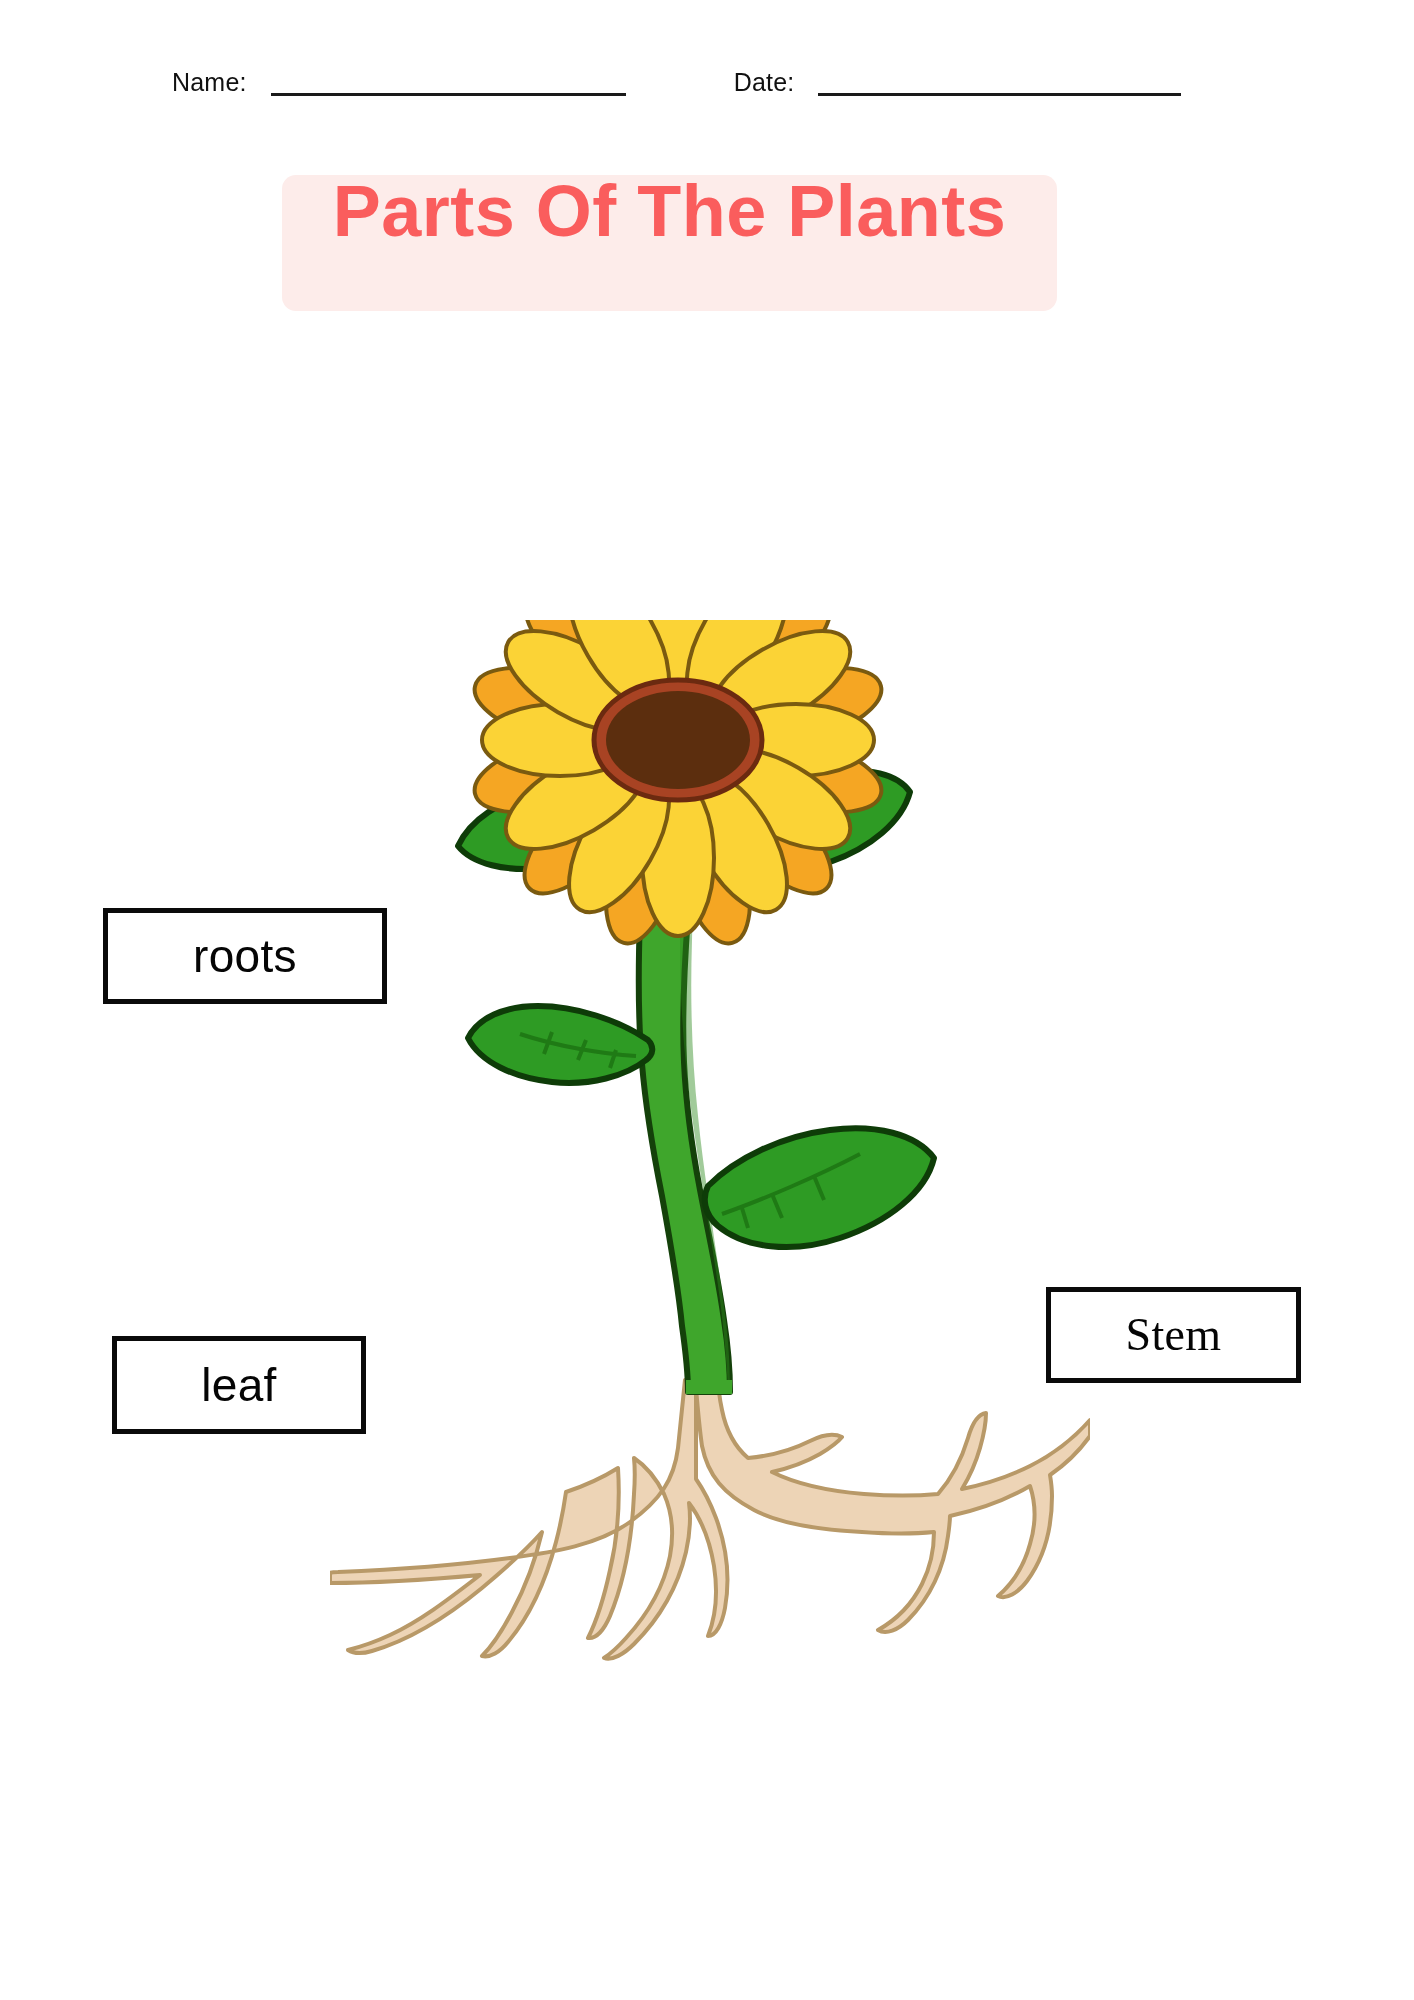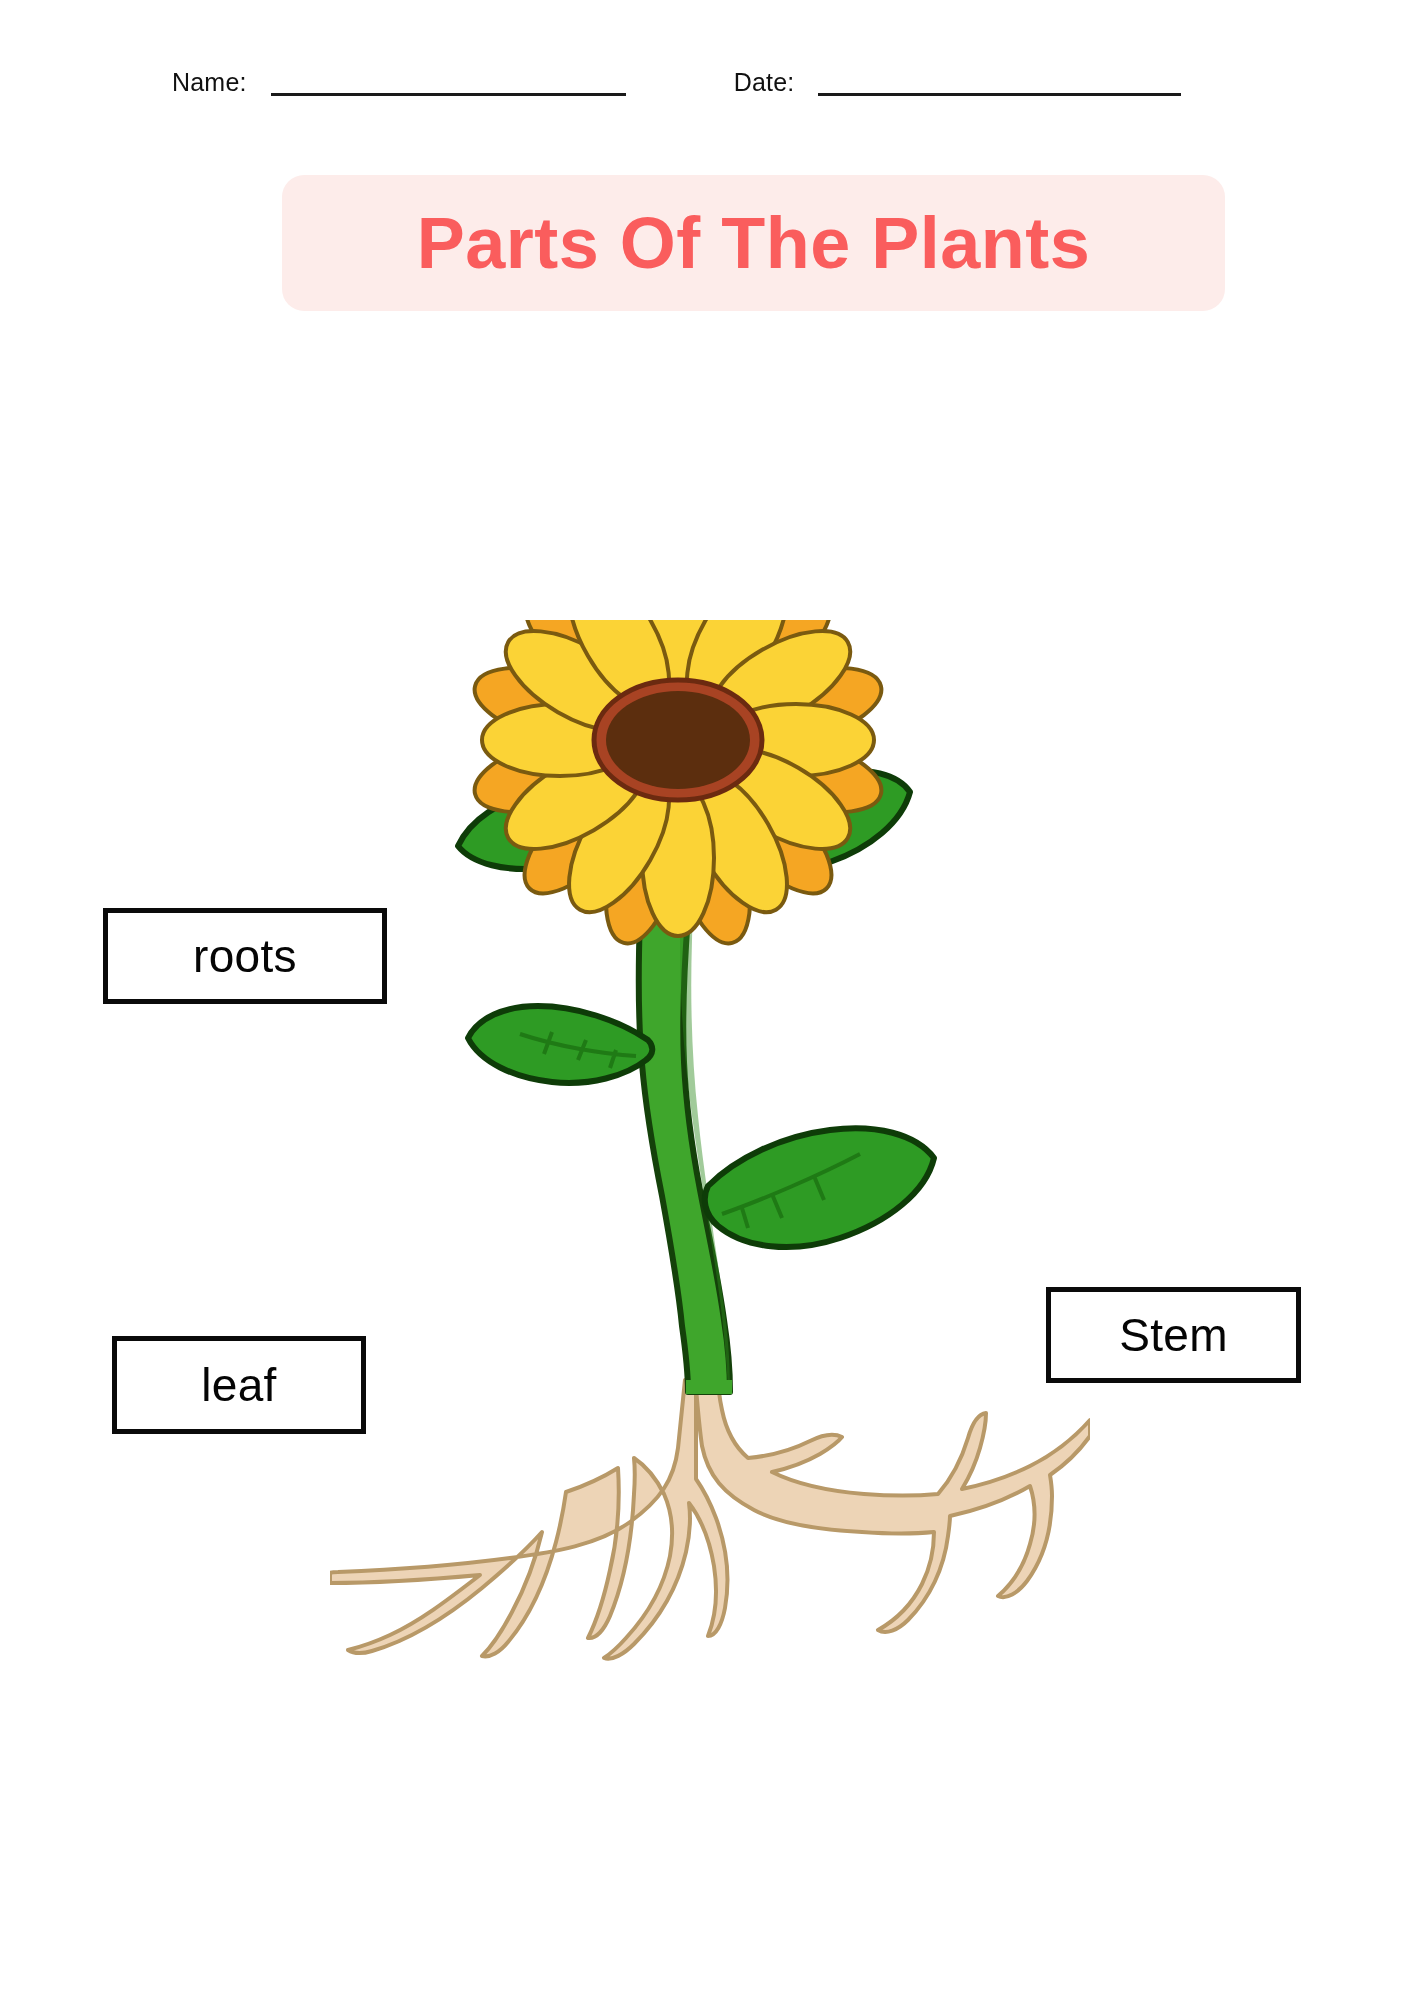--- a/index.html
+++ b/index.html
@@ -41,24 +41,24 @@
     margin-left:24px;
     margin-bottom:2px;
   }
   .meta-field.name .meta-line { width:355px; }
   .meta-field.date .meta-line { width:363px; }
 
   
   .title-banner {
     position:absolute;
     left:282px; top:175px;
-    width:943px; height:136px;
+    width:775px; height:136px;
     background:#FDECEA;
-    border-radius:22px;
-    display:flex; align-items:center; justify-content:center;
+    border-radius:14px;
+    display:flex; align-items:flex-start; justify-content:center;
   }
   .title-text {
     font-size:72px;
     font-weight:700;
     color:#FA5D5D;
     letter-spacing:.5px;
     line-height:1;
     white-space:nowrap;
   }
 
@@ -93,21 +93,21 @@
   .label-box span {
     font-size:46px;
     font-weight:400;
     color:#050505;
     line-height:1;
     letter-spacing:.3px;
   }
   .box-roots  { left:103px;  top:908px;  width:284px; height:96px; }
   .box-flower { left:1045px; top:925px;  width:256px; height:104px; }
   .box-leaf   { left:112px;  top:1336px; width:254px; height:98px; }
-  .box-stem   { left:1046px; top:1287px; width:255px; height:96px; }
+  .box-stem   { left:1046px; top:1287px; width:255px; height:96px;font-family:Liberation Serif, serif; }
 </style>
 </head>
 <body>
 
 <div class="page">
 
   <div class="meta-row">
     <div class="meta-field name">
       <span class="meta-label">Name:</span>
       <span class="meta-line"></span>

